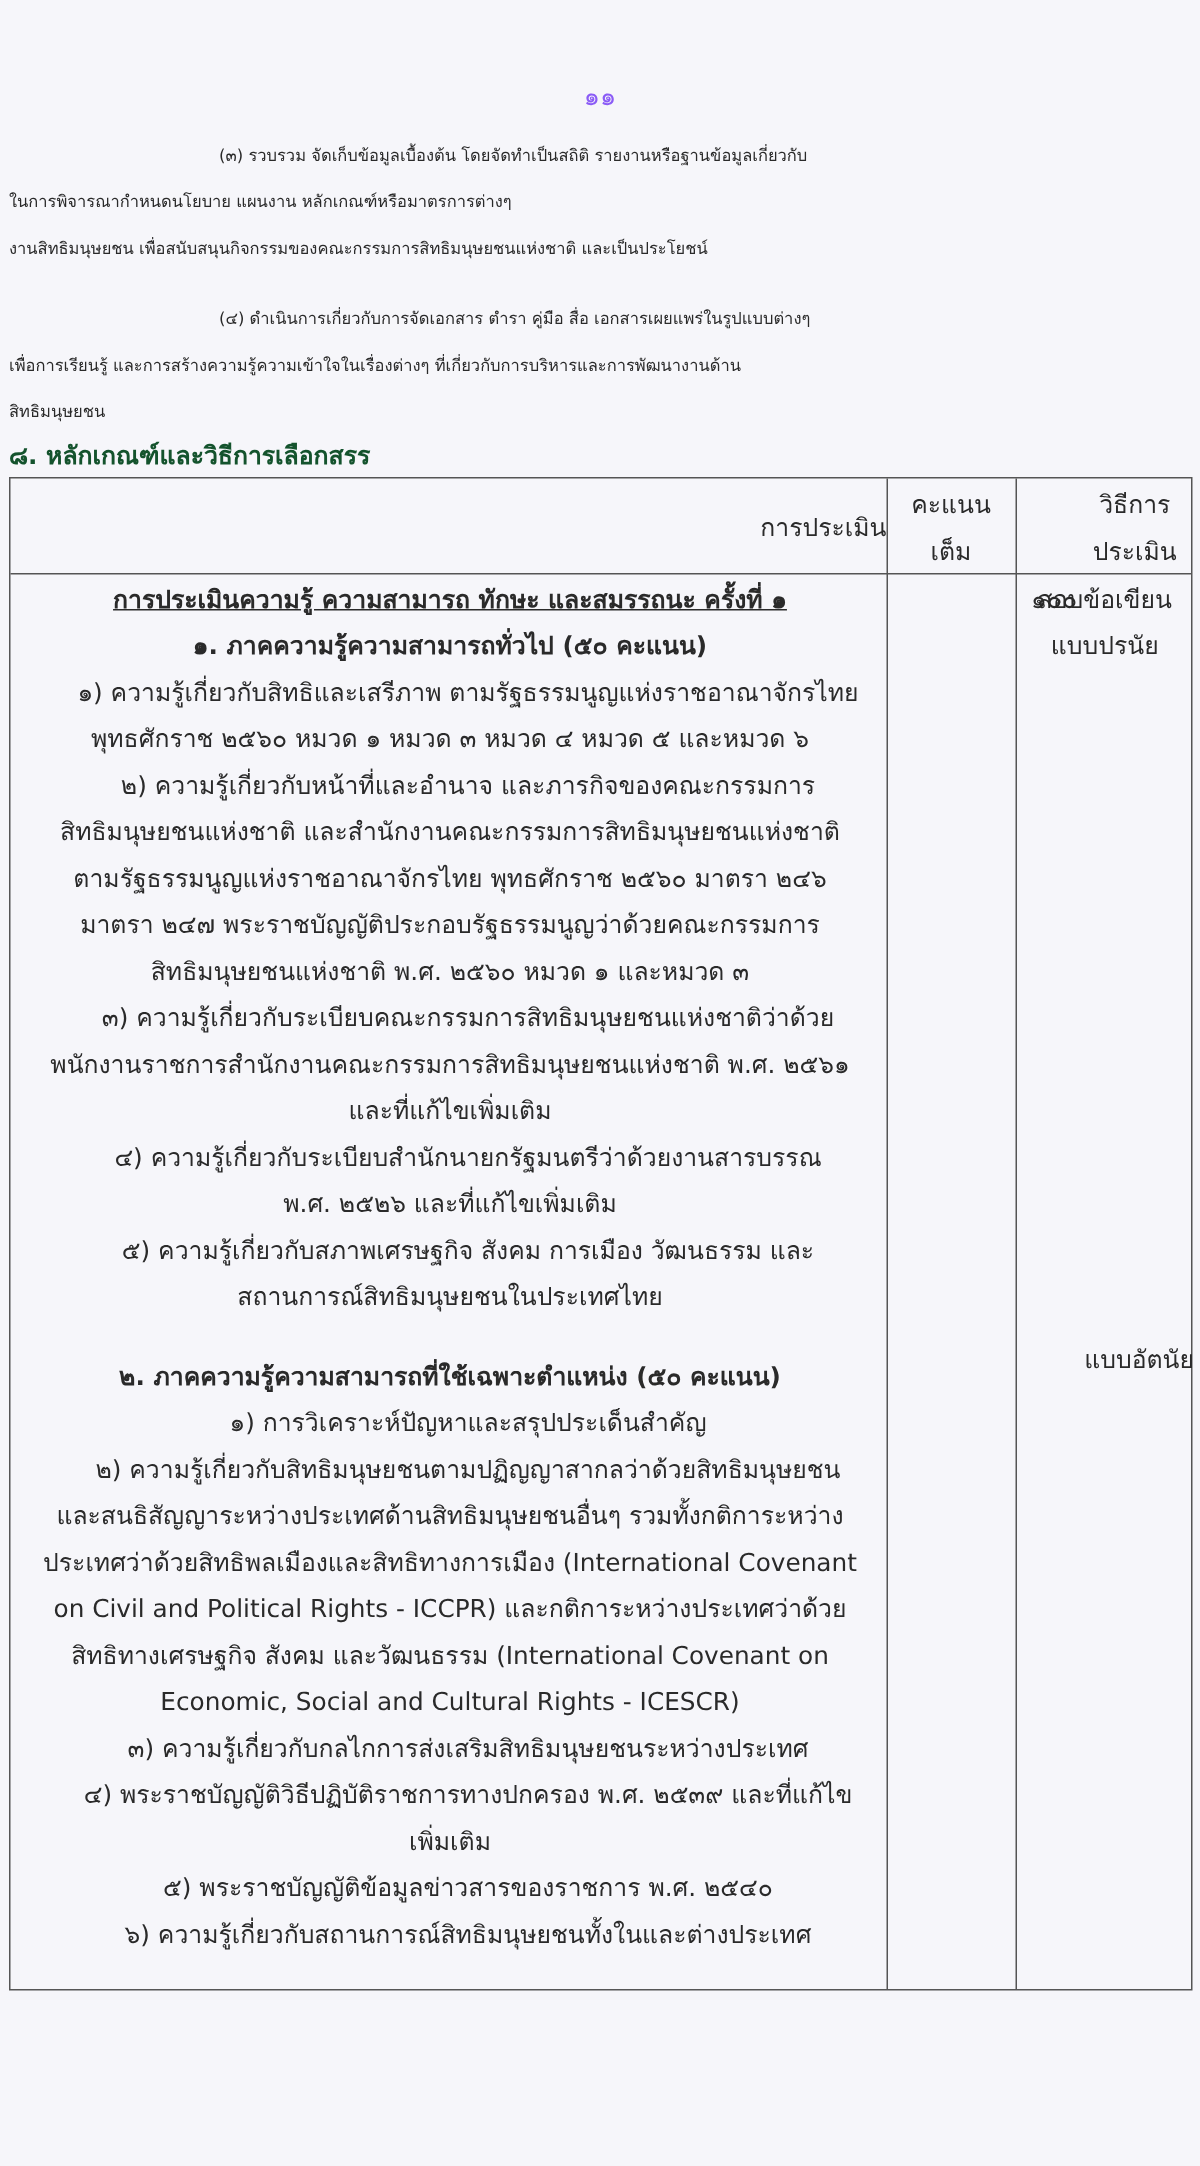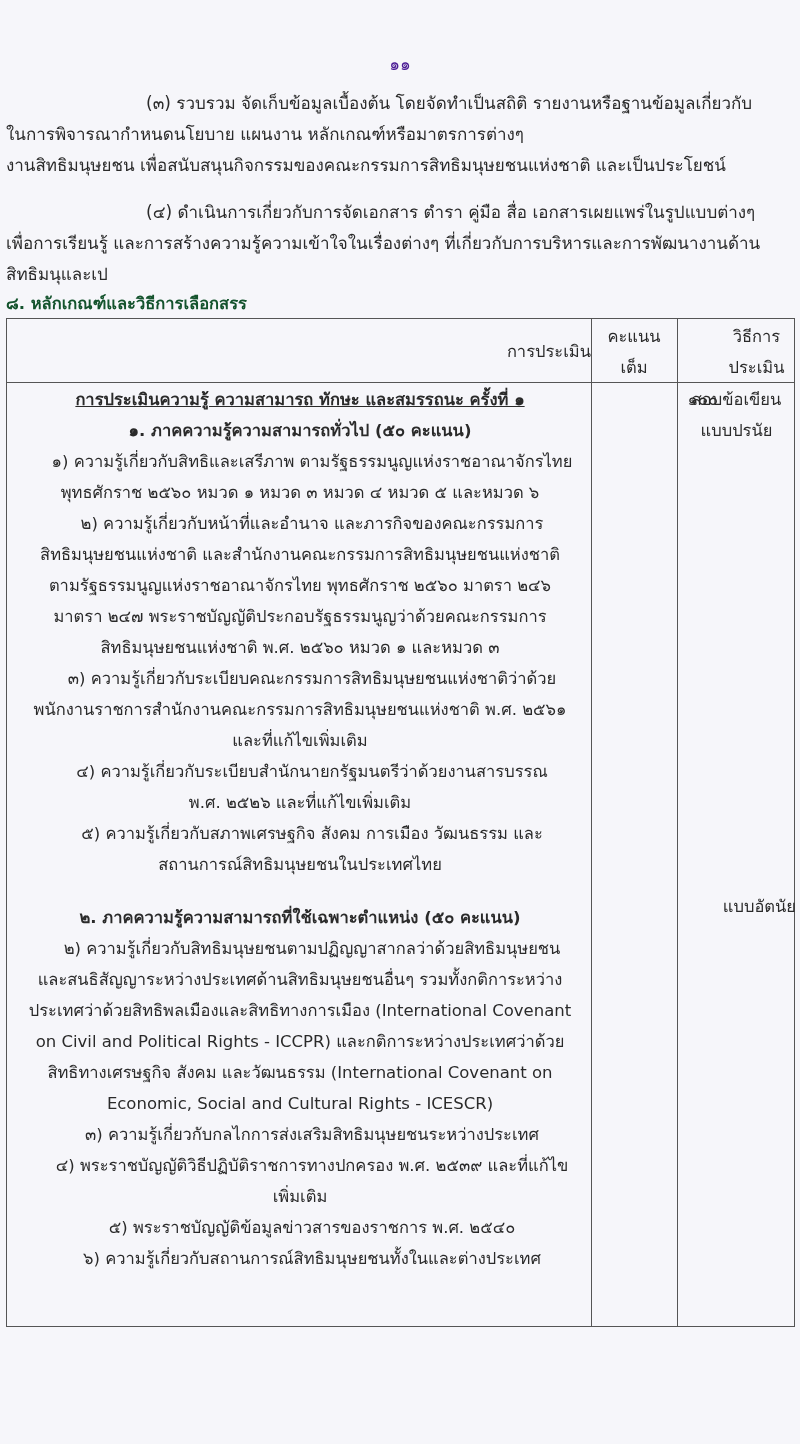--- a/index.html
+++ b/index.html
@@ -6,23 +6,23 @@
   body {
     width: 800px; height: 1444px; overflow: hidden;
     background: #f6f6fa;
     font-family: "DejaVu Sans", "Liberation Sans", sans-serif;
     color: #2a2a2a;
     position: relative;
   }
   .page { position: absolute; left: 0; top: 0; width: 800px; height: 1444px; }
   .page-number {
     position: absolute; left: 0; width: 800px; top: 50px;
-    text-align: center; font-size: 17px; color: #4c1d95;
+    text-align: center; font-size: 17px; color: #8b5cf6;
   }
-  .para { position: absolute; left: 6px; width: 790px; font-size: 17px; line-height: 31px; }
+  .para { position: absolute; left: 6px; width: 790px; font-size: 11px; line-height: 31px; }
   .para .line { white-space: nowrap; height: 31px; }
   .indent-big { padding-left: 140px; }
   .section-heading {
     position: absolute; left: 6px; top: 290px; font-size: 16.5px; font-weight: bold; color: #14532d;
   }
   .tbl {
     position: absolute; left: 6px; top: 318px; width: 789px; height: 1009px;
     border: 1.5px solid #555; box-sizing: border-box;
   }
   .col-div { position: absolute; top: 0; bottom: 0; width: 0; border-left: 1.3px solid #555; }
@@ -52,21 +52,21 @@
 
   <div class="para" style="top:88px;">
     <div class="line indent-big">(๓) รวบรวม จัดเก็บข้อมูลเบื้องต้น โดยจัดทำเป็นสถิติ รายงานหรือฐานข้อมูลเกี่ยวกับ</div>
     <div class="line">ในการพิจารณากำหนดนโยบาย แผนงาน หลักเกณฑ์หรือมาตรการต่างๆ</div>
     <div class="line">งานสิทธิมนุษยชน เพื่อสนับสนุนกิจกรรมของคณะกรรมการสิทธิมนุษยชนแห่งชาติ และเป็นประโยชน์</div>
   </div>
 
   <div class="para" style="top:197px;">
     <div class="line indent-big">(๔) ดำเนินการเกี่ยวกับการจัดเอกสาร ตำรา คู่มือ สื่อ เอกสารเผยแพร่ในรูปแบบต่างๆ</div>
     <div class="line">เพื่อการเรียนรู้ และการสร้างความรู้ความเข้าใจในเรื่องต่างๆ ที่เกี่ยวกับการบริหารและการพัฒนางานด้าน</div>
-    <div class="line">สิทธิมนุและเป</div>
+    <div class="line">สิทธิมนุษยชน</div>
   </div>
 
   <div class="section-heading">๘. หลักเกณฑ์และวิธีการเลือกสรร</div>
 
   <div class="tbl">
     <div class="col-div c1"></div>
     <div class="col-div c2"></div>
     <div class="hdr-sep"></div>
 
     <div class="cell hdr-main">การประเมิน</div>
@@ -91,20 +91,21 @@
       <div class="line">สิทธิมนุษยชนแห่งชาติ พ.ศ. ๒๕๖๐ หมวด ๑ และหมวด ๓</div>
       <div class="line sub">๓) ความรู้เกี่ยวกับระเบียบคณะกรรมการสิทธิมนุษยชนแห่งชาติว่าด้วย</div>
       <div class="line">พนักงานราชการสำนักงานคณะกรรมการสิทธิมนุษยชนแห่งชาติ พ.ศ. ๒๕๖๑</div>
       <div class="line">และที่แก้ไขเพิ่มเติม</div>
       <div class="line sub">๔) ความรู้เกี่ยวกับระเบียบสำนักนายกรัฐมนตรีว่าด้วยงานสารบรรณ</div>
       <div class="line">พ.ศ. ๒๕๒๖ และที่แก้ไขเพิ่มเติม</div>
       <div class="line sub">๕) ความรู้เกี่ยวกับสภาพเศรษฐกิจ สังคม การเมือง วัฒนธรรม และ</div>
       <div class="line">สถานการณ์สิทธิมนุษยชนในประเทศไทย</div>
       <div class="gap"></div>
       <div class="line b">๒. ภาคความรู้ความสามารถที่ใช้เฉพาะตำแหน่ง (๕๐ คะแนน)</div>
+      <div class="line sub">๑) การวิเคราะห์ปัญหาและสรุปประเด็นสำคัญ</div>
       <div class="line sub">๒) ความรู้เกี่ยวกับสิทธิมนุษยชนตามปฏิญญาสากลว่าด้วยสิทธิมนุษยชน</div>
       <div class="line">และสนธิสัญญาระหว่างประเทศด้านสิทธิมนุษยชนอื่นๆ รวมทั้งกติการะหว่าง</div>
       <div class="line">ประเทศว่าด้วยสิทธิพลเมืองและสิทธิทางการเมือง (International Covenant</div>
       <div class="line">on Civil and Political Rights - ICCPR) และกติการะหว่างประเทศว่าด้วย</div>
       <div class="line">สิทธิทางเศรษฐกิจ สังคม และวัฒนธรรม (International Covenant on</div>
       <div class="line">Economic, Social and Cultural Rights - ICESCR)</div>
       <div class="line sub">๓) ความรู้เกี่ยวกับกลไกการส่งเสริมสิทธิมนุษยชนระหว่างประเทศ</div>
       <div class="line sub">๔) พระราชบัญญัติวิธีปฏิบัติราชการทางปกครอง พ.ศ. ๒๕๓๙ และที่แก้ไข</div>
       <div class="line">เพิ่มเติม</div>
       <div class="line sub">๕) พระราชบัญญัติข้อมูลข่าวสารของราชการ พ.ศ. ๒๕๔๐</div>

